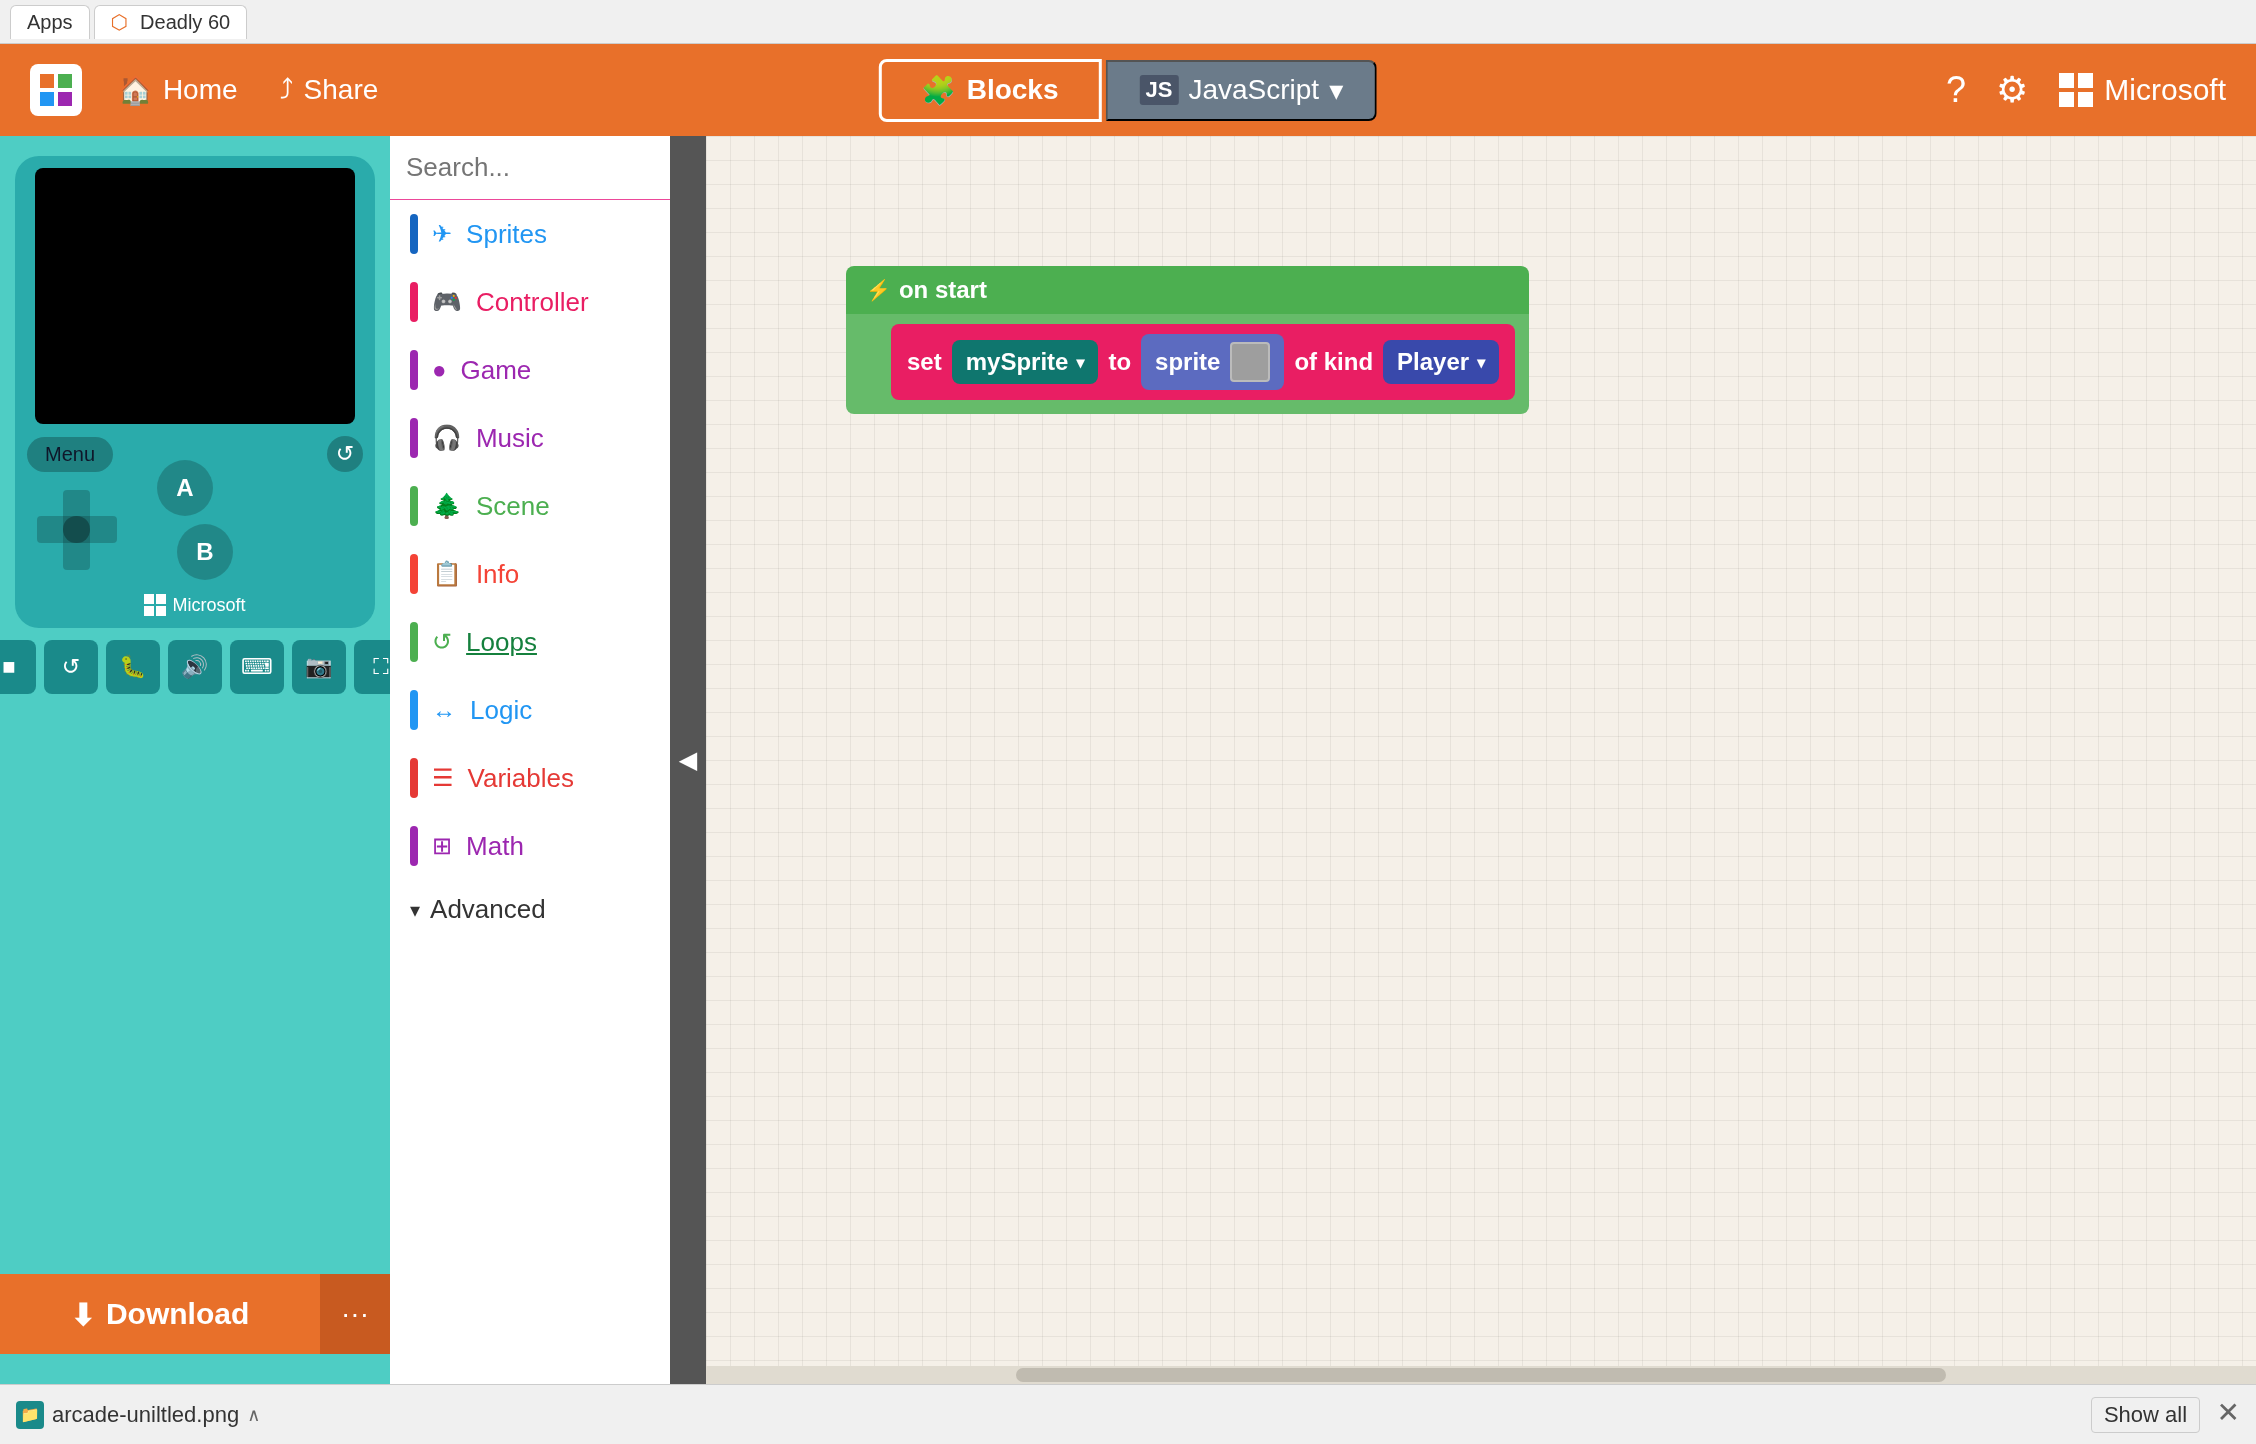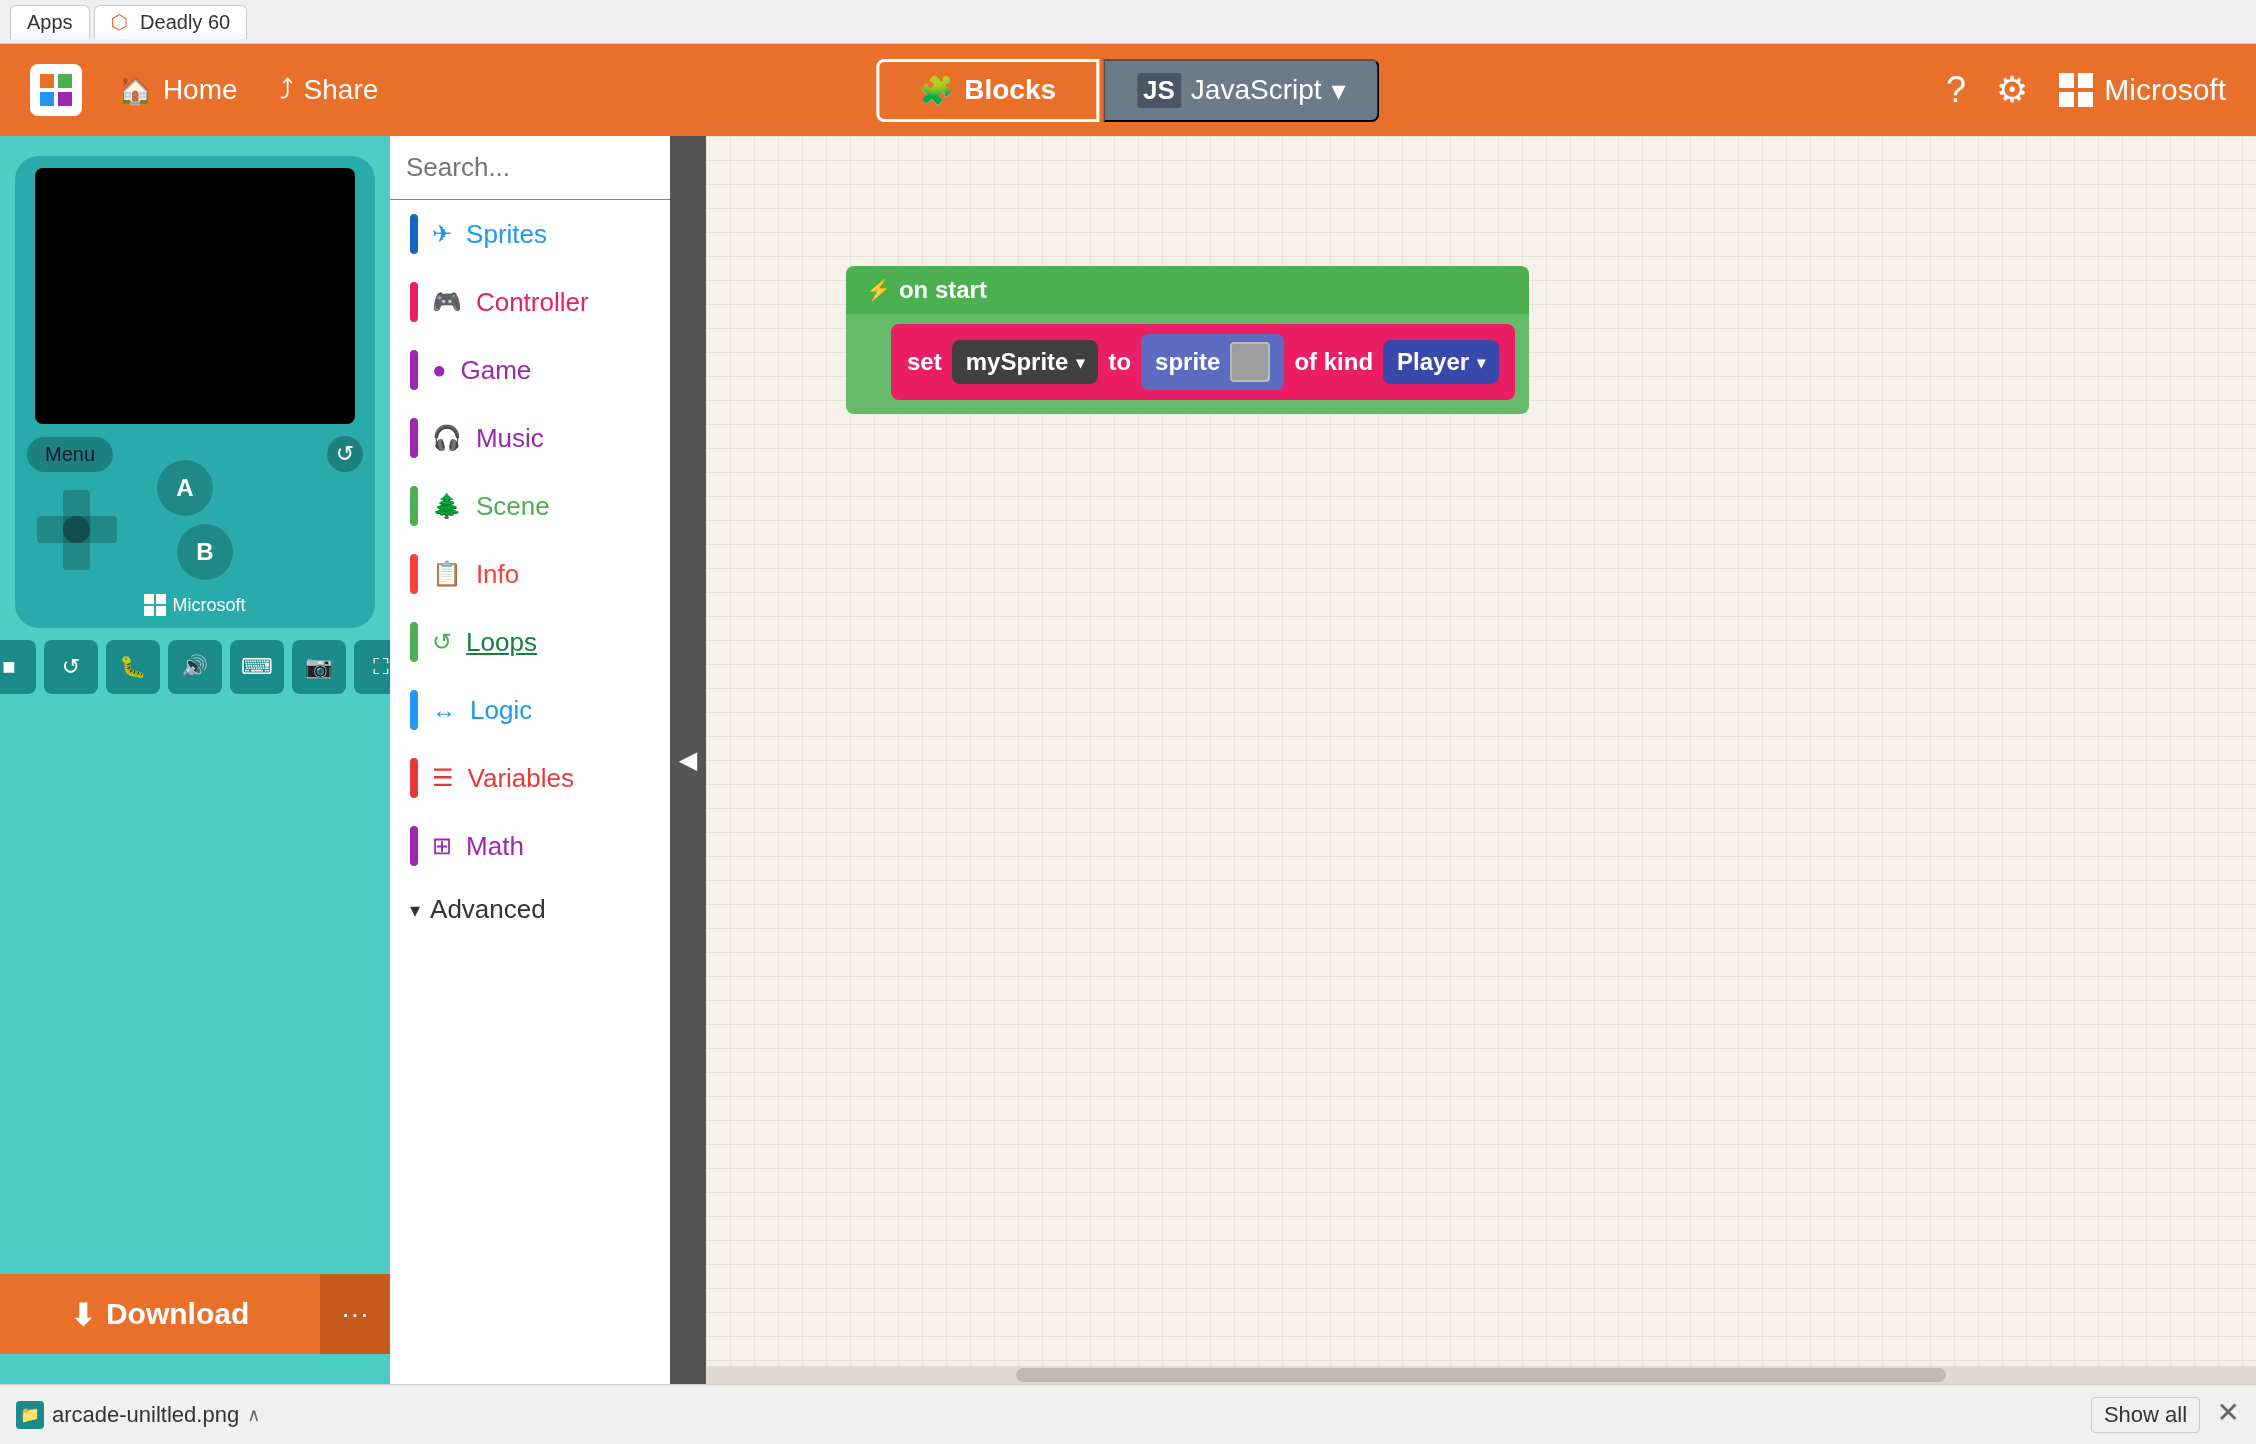--- a/index.html
+++ b/index.html
@@ -297,21 +297,21 @@
     }
     .block-set {
       background: #e91e63;
       color: white;
       font-size: 24px; font-weight: 700;
       padding: 10px 16px;
       border-radius: 8px;
       display: flex; align-items: center; gap: 10px; margin-left: 31px;
     }
     .block-mysprite {
-      background: #404040;
+      background: #0f766e;
       color: white;
       font-size: 24px; font-weight: 700;
       padding: 8px 14px;
       border-radius: 8px;
       display: flex; align-items: center; gap: 8px;
     }
     .block-to {
       color: white;
       font-size: 24px; font-weight: 700;
     }
@@ -496,21 +496,21 @@
       <span>Share</span>
     </button>
   </div>
 
   <div class="topbar-center">
     <button class="tab-blocks">
       <span>🧩</span>
       <span>Blocks</span>
     </button>
     <button class="tab-js">
-      <span style="font-size:26px; font-weight:700; background:#4a5568; padding:2px 6px; border-radius:3px;">JS</span>
+      <span style="font-size:22px; font-weight:700; background:#4a5568; padding:2px 6px; border-radius:3px;">JS</span>
       <span>JavaScript</span>
       <span>▾</span>
     </button>
   </div>
 
   <div class="topbar-right">
     <button class="topbar-icon-btn">?</button>
     <button class="topbar-icon-btn">⚙</button>
     <div class="microsoft-logo">
       <svg width="36" height="36" viewBox="0 0 36 36">

